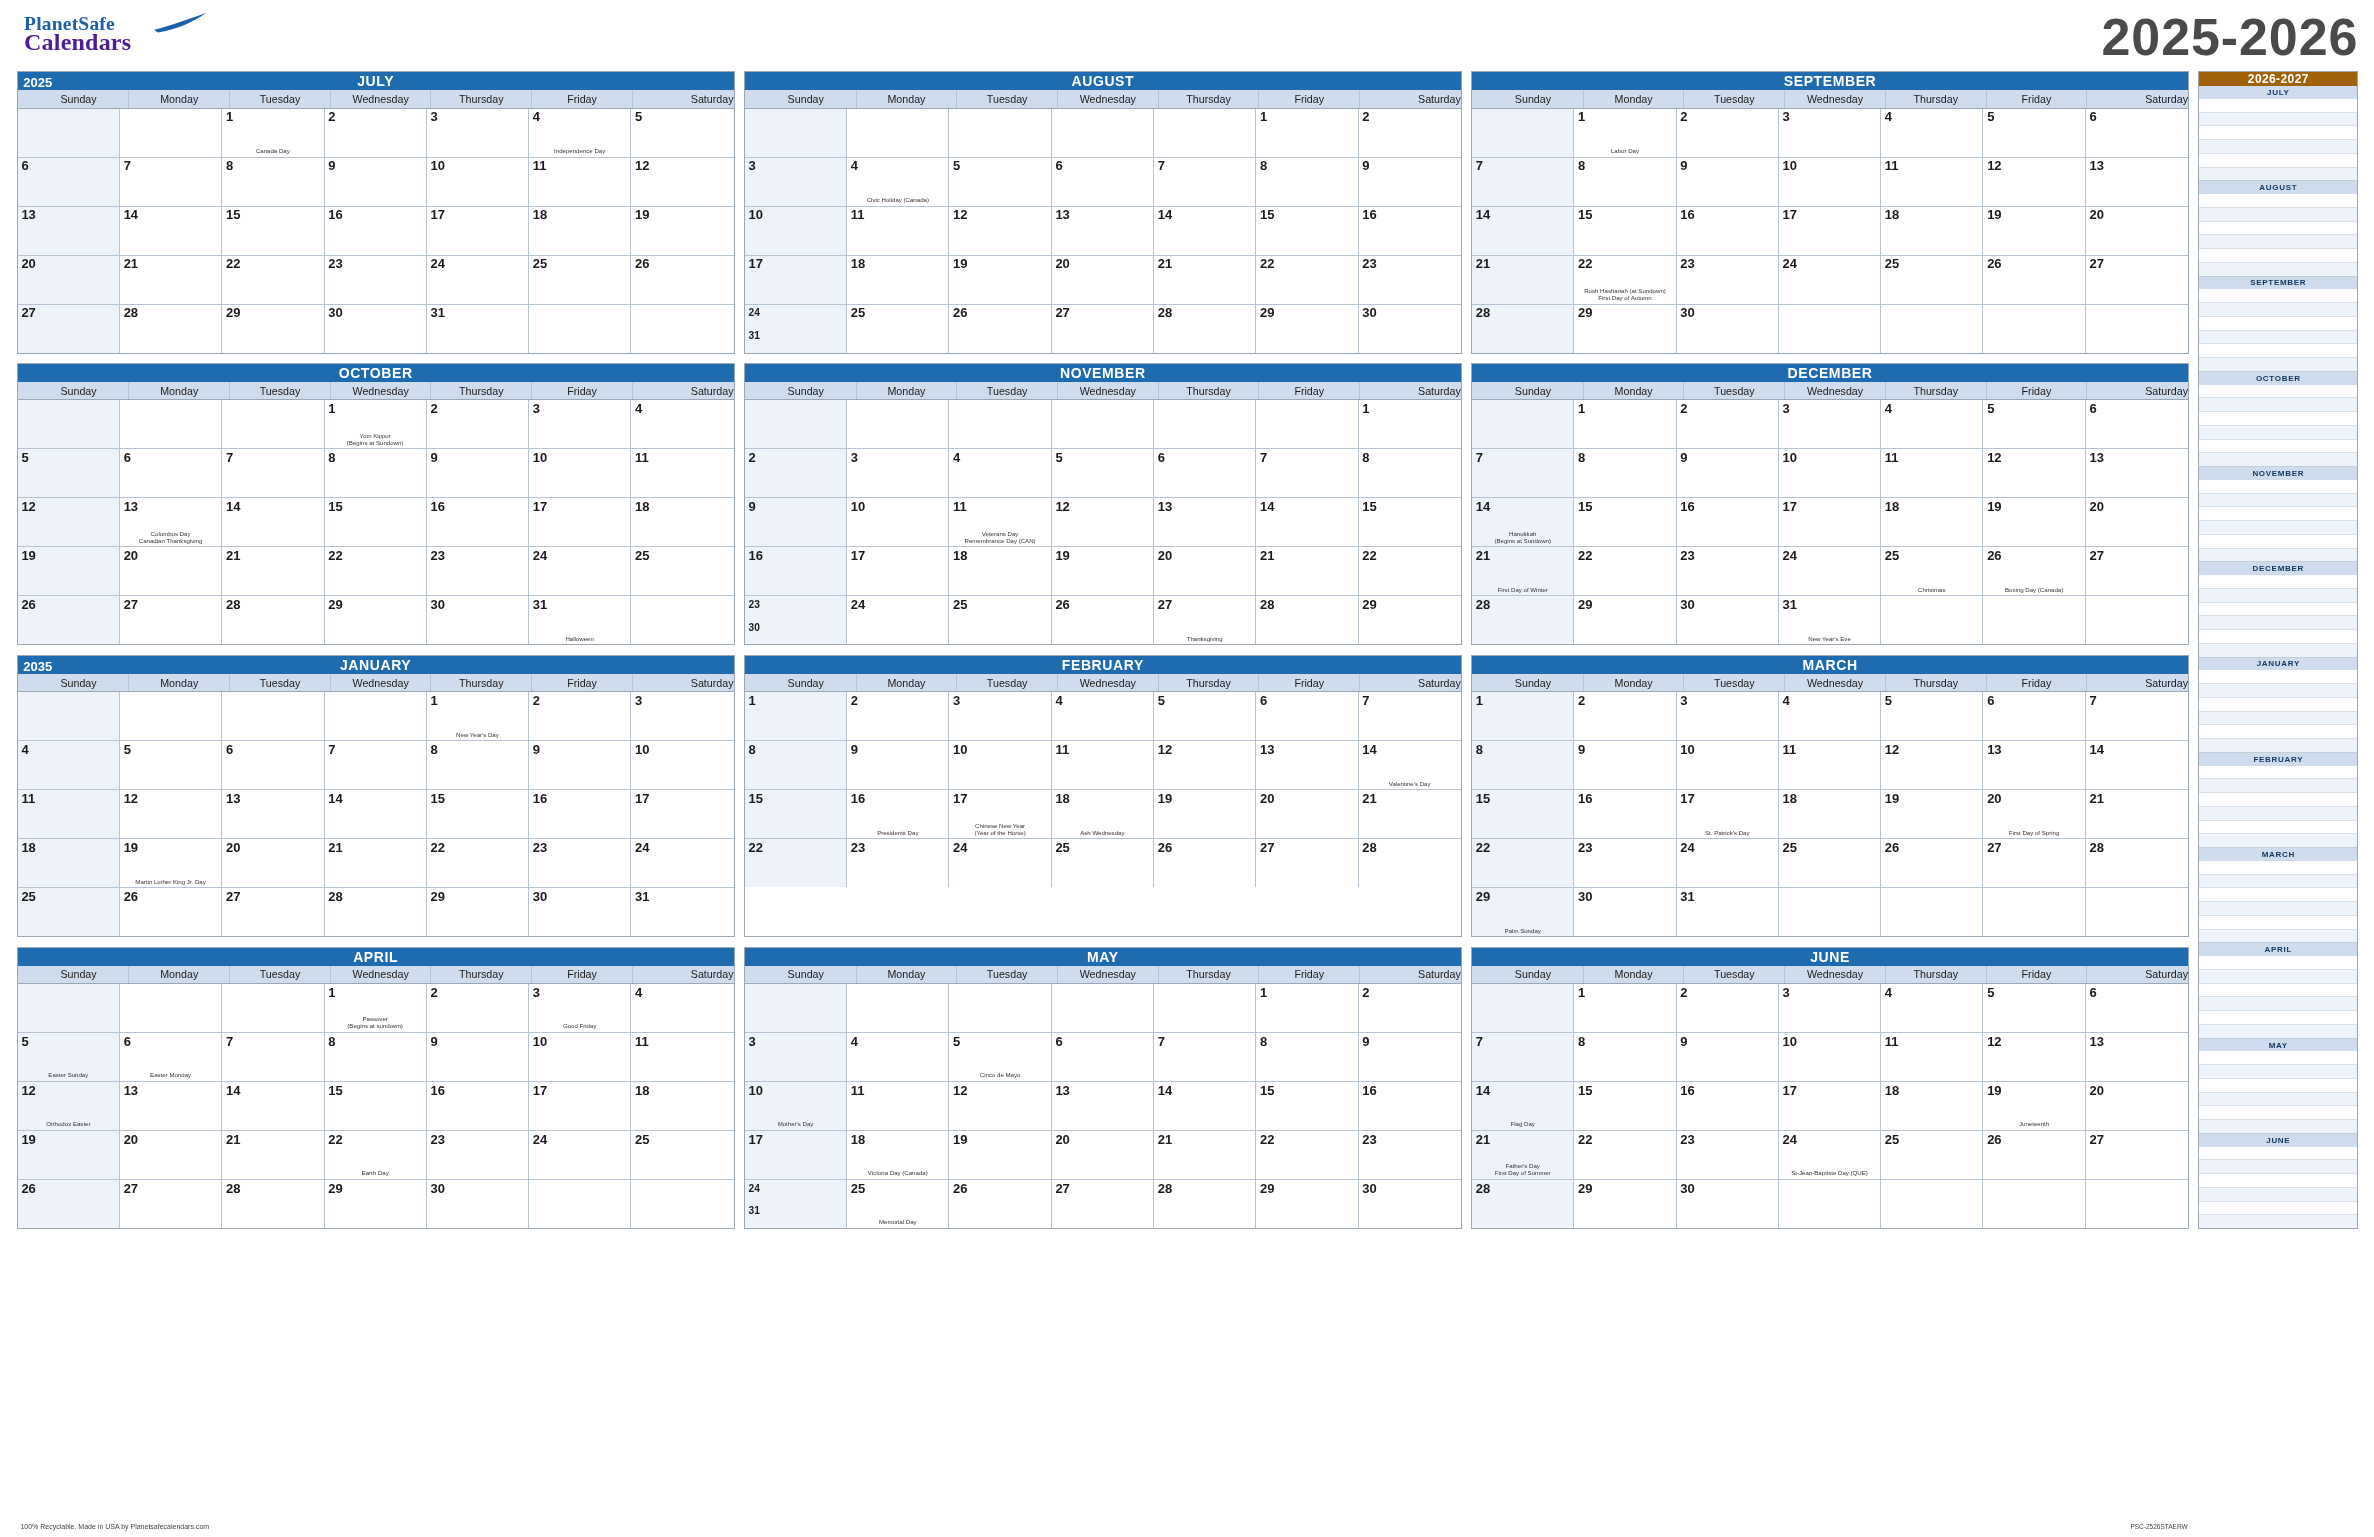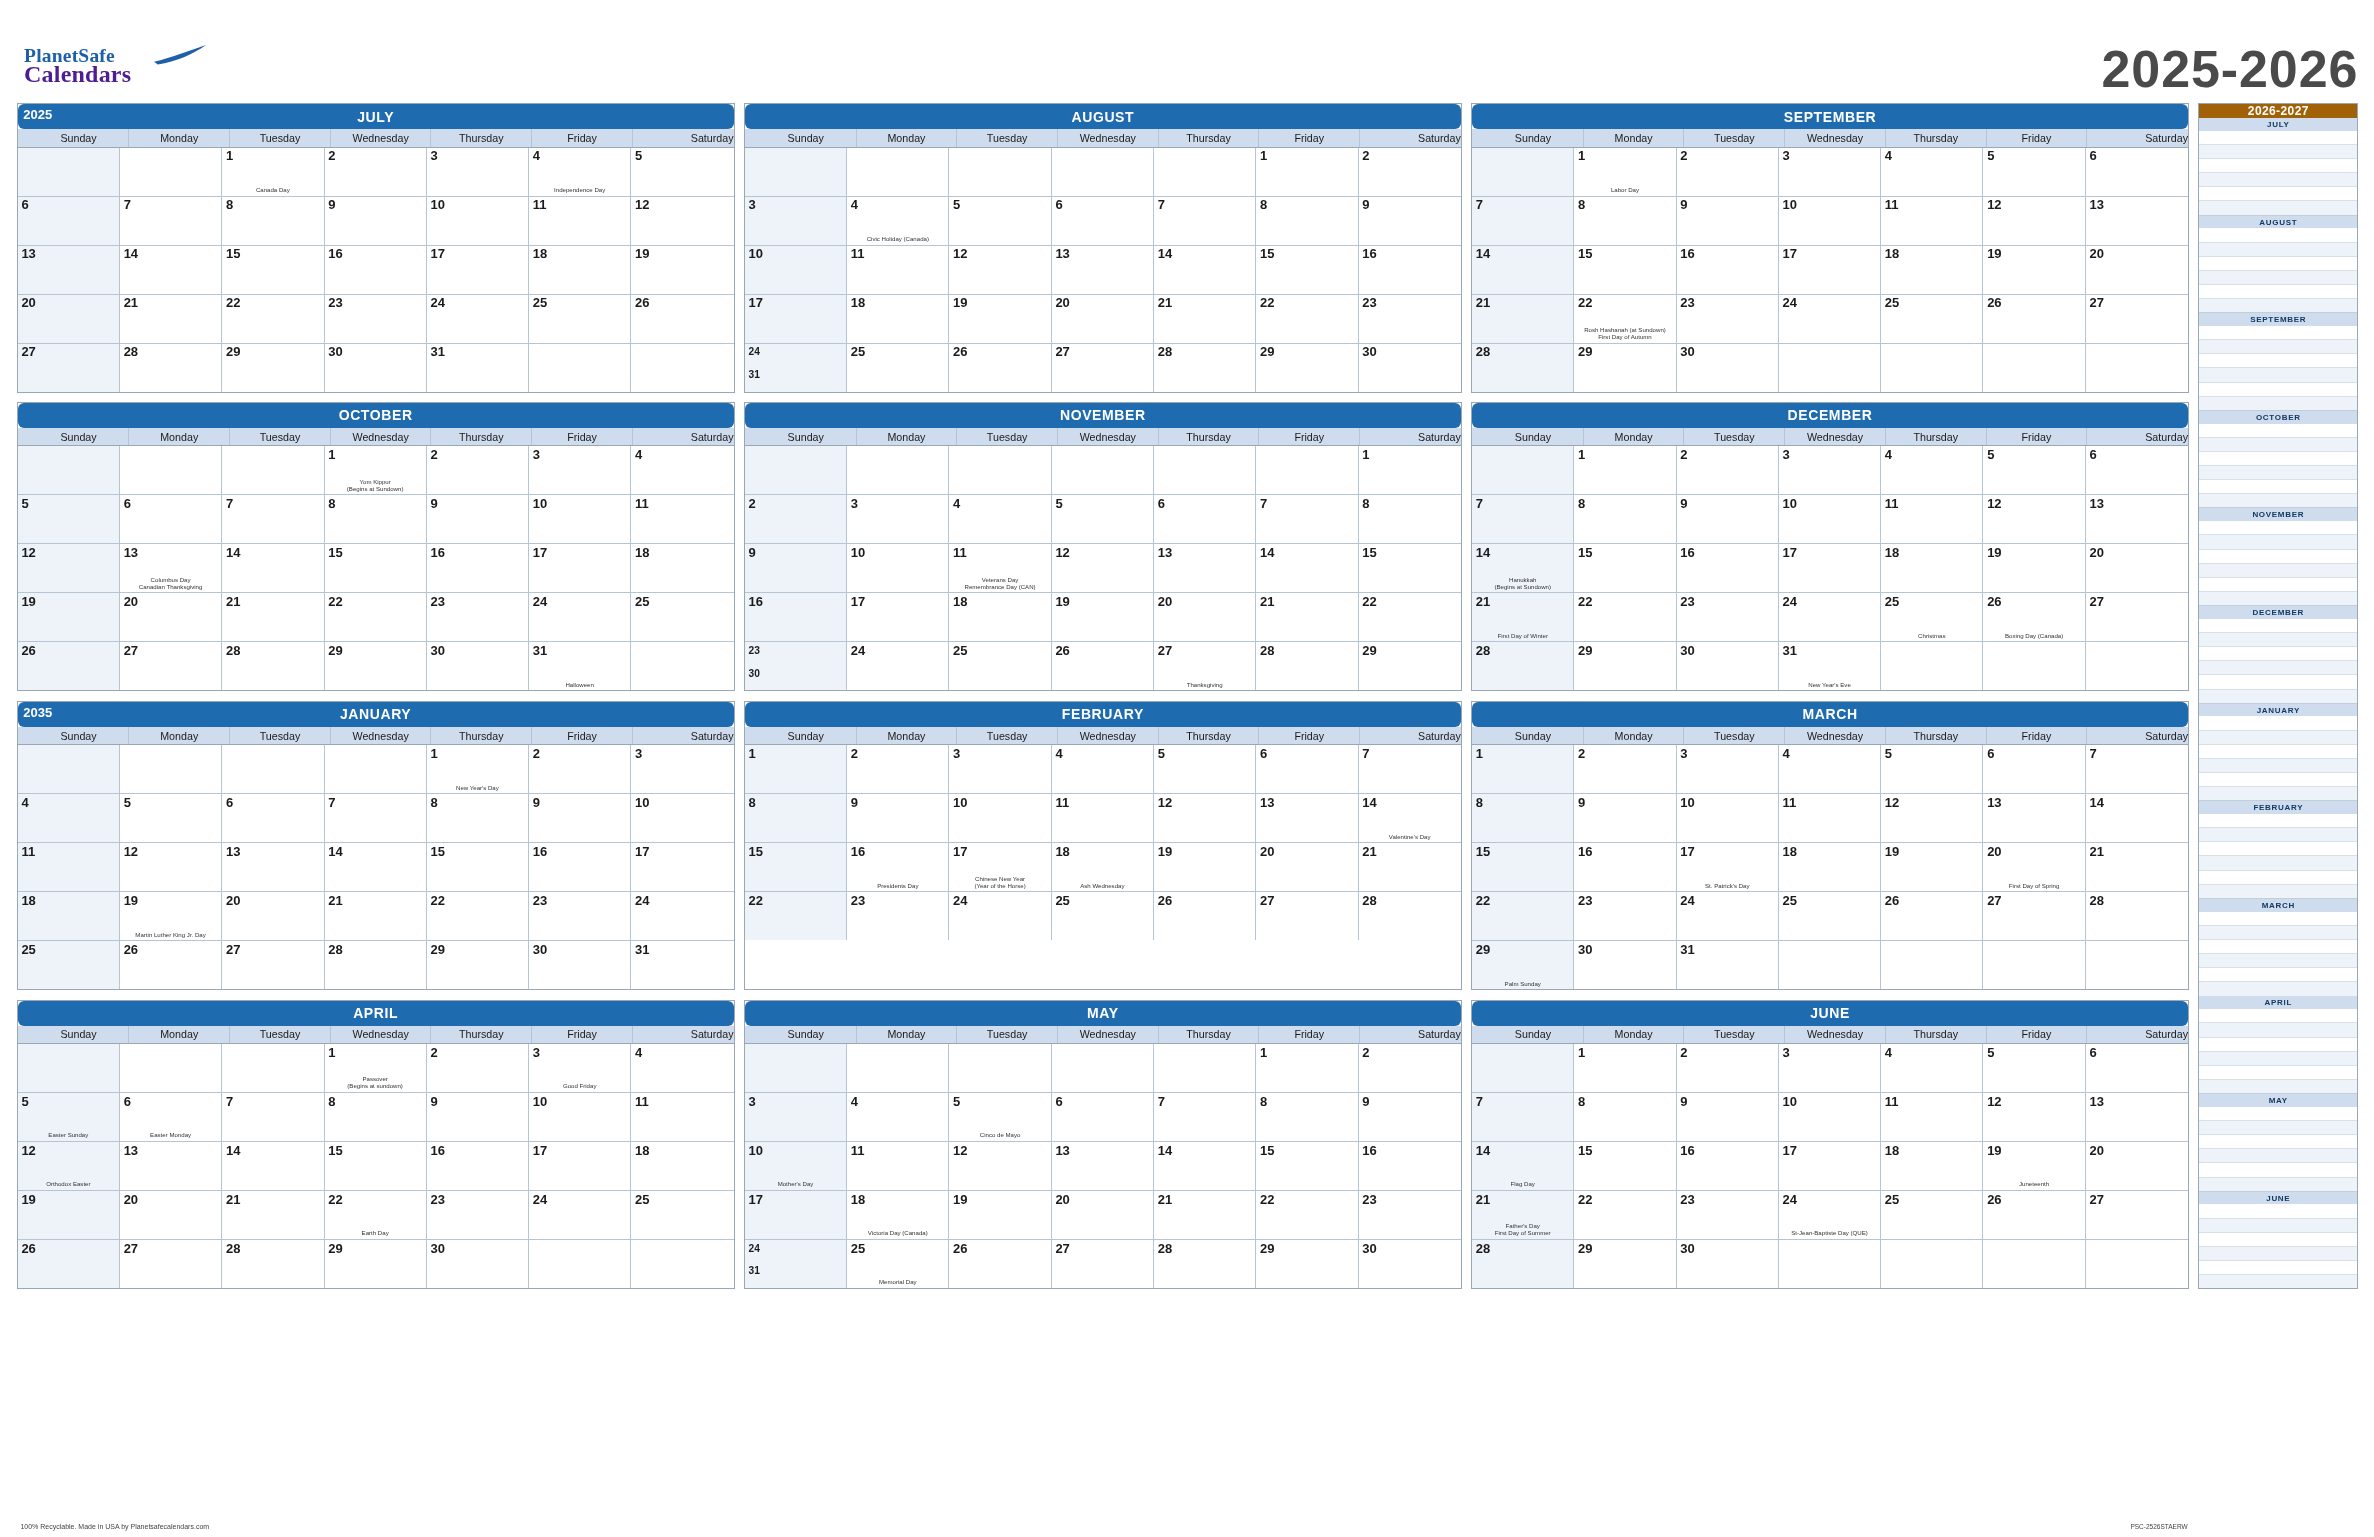--- a/index.html
+++ b/index.html
@@ -1,30 +1,30 @@
 <!DOCTYPE html>
 <html style="font-size:15px"><head>
 <meta charset="utf-8">
 <style>
   html,body{margin:0;padding:0;background:#ffffff;}
   body{width:2375px;height:1538px;font-family:"Liberation Sans",sans-serif;color:#1b1b1b;}
   .page{position:relative;width:2375px;height:1538px;box-sizing:border-box;padding:13px 16.7px 9.3px 16.7px;}
   
-  .header{position:relative;height:58px;margin-top:32px;}
+  .header{position:relative;height:58px;}
   .logo{position:absolute;left:7.4px;top:1.9px;width:176px;}
   .logo .l1{font-size:19.5px;font-weight:bold;color:#1d5fa8;letter-spacing:0.2px;line-height:18.6px;font-family:"Liberation Serif",serif;}
   .logo .l2{font-size:24px;font-weight:bold;color:#4c1d95;letter-spacing:0.2px;line-height:18.6px;font-family:"Liberation Serif",serif;}
   .logo .swoosh{position:absolute;left:128px;top:-1.9px;width:56px;height:20.4px;}
   .title{position:absolute;left:0;right:0;top:-5.6px;text-align:right;font-size:52px;font-weight:bold;color:#4a4a4a;font-family:"Liberation Sans",sans-serif;letter-spacing:0.9px;}
   
   .body{display:flex;gap:9.3px;}
   .grid{flex:1;display:flex;flex-direction:column;gap:9.3px;}
   .row{display:flex;gap:9.3px;}
   .month{flex:1;border:0.9px solid #9aa7b5;box-sizing:border-box;background:#ffffff;}
-  .mhead{display:flex;align-items:center;background:#1f6bb0;color:#ffffff;height:25px;position:relative;border-radius:6px;}
+  .mhead{display:flex;align-items:center;background:#1f6bb0;color:#ffffff;height:18px;position:relative;}
   .mhead .year{position:absolute;left:5.6px;top:2.8px;font-size:13px;font-weight:bold;color:#ffffff;}
   .mhead .mname{flex:1;text-align:center;font-size:14px;font-weight:bold;letter-spacing:0.6px;}
   .dow{display:grid;grid-template-columns:repeat(7,1fr);background:#cfdced;border-bottom:0.9px solid #9aa7b5;padding-left:11px;}
   .dow div{text-align:center;font-size:10.7px;color:#1b1b1b;padding:2.8px 0 2.8px 0;border-right:0.9px solid #b7c4d4;}
   .dow div:last-child{border-right:none;text-align:right;}
   .weeks{display:flex;flex-direction:column;}
   .week{display:grid;grid-template-columns:repeat(7,1fr);border-bottom:0.9px solid #b7c4d4;}
   .week:last-child{border-bottom:none;}
   .cell{position:relative;min-height:48px;border-right:0.9px solid #b7c4d4;padding:1.9px 2.8px 1.9px 3.7px;box-sizing:border-box;}
   .cell:last-child{border-right:none;}

